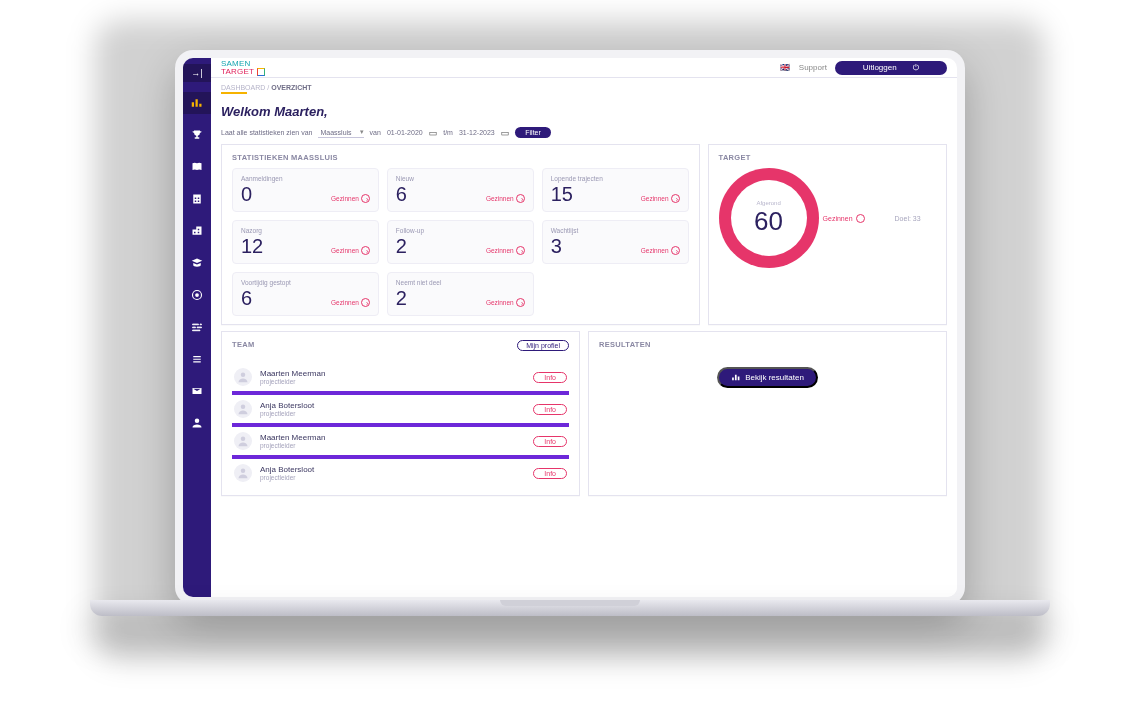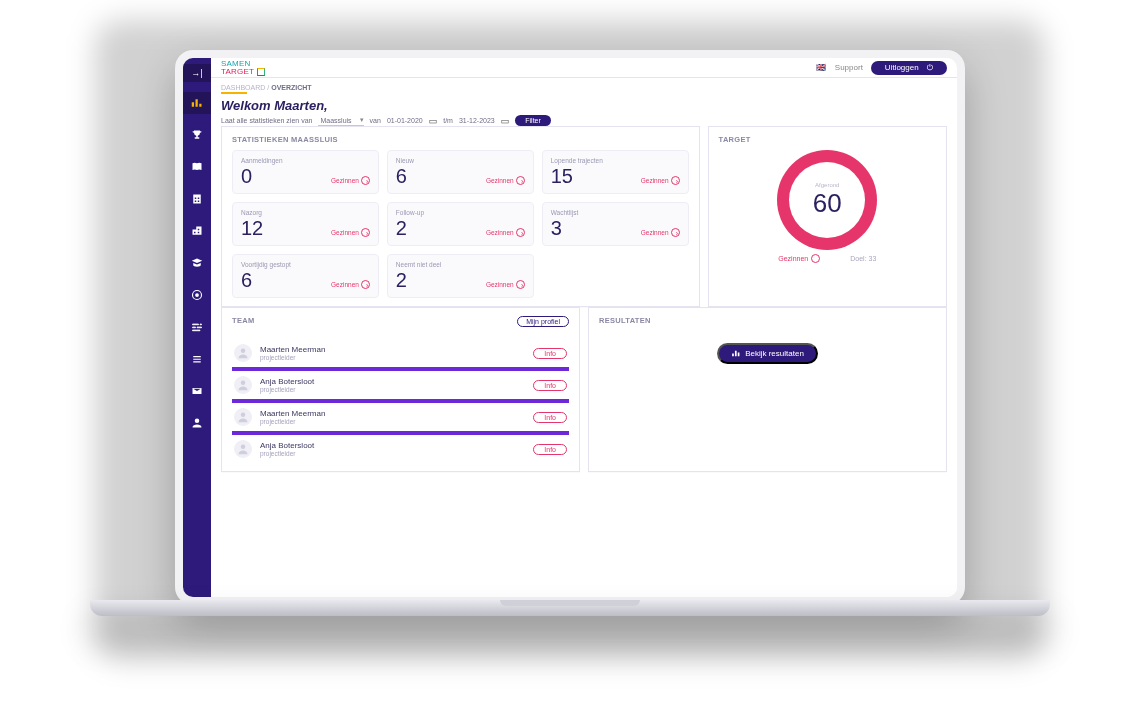--- a/index.html
+++ b/index.html
@@ -48,23 +48,23 @@
 
   .main{flex:1;display:flex;flex-direction:column;min-width:0}
 
   .topbar{height:20px;display:flex;align-items:center;padding:0 10px;border-bottom:1px solid var(--panel-border);gap:8px}
   .logo{font-size:8px;font-weight:400;line-height:1;letter-spacing:.2px}
   .logo .l1{color:#16a5b0}.logo .l2{color:#e01e5a}
   .logo .box{display:inline-block;width:8px;height:8px;border:1.4px solid;border-left-color:#e43;border-top-color:#f7b500;border-right-color:#32b37a;border-bottom-color:#2b6fd8;vertical-align:-2px;margin-left:1px}
   .topbar .sp{flex:1}
   .topbar .lang{font-size:8px;color:#999}
   .topbar .support{font-size:8px;color:#888}
-  .topbar .logout{background:var(--purple);color:#fff;font-size:8px;border-radius:10px;padding:2px 14px;display:flex;align-items:flex-start;gap:8px}
-
-  .content{flex:1;padding:6px 10px 10px;display:flex;flex-direction:column;overflow:hidden;background:#fff}
+  .topbar .logout{background:var(--purple);color:#fff;font-size:8px;border-radius:10px;padding:2px 28px;display:flex;align-items:flex-start;gap:16px}
+
+  .content{flex:1;padding:6px 10px 10px;display:flex;flex-direction:column;gap:6px;overflow:hidden;background:#fff}
 
   .breadcrumb{font-size:7px;color:#b6b4c9}
   .breadcrumb span.cur{color:#6f6d86;font-weight:600}
   .bc-line{width:26px;height:2px;background:var(--gray-selected);margin-top:1px}
 
   h1.welcome{margin:4px 0 2px;color:var(--ink);font-style:italic;font-weight:600;font-size:13px}
 
   .filters{display:flex;align-items:center;gap:6px;font-size:7px;color:#6f6d86}
   .filters .sel{border-bottom:1px solid #c7c5db;padding:1px 12px 1px 2px;position:relative}
   .filters .sel:after{content:"▾";position:absolute;right:0;top:0;font-size:7px;color:#888}
@@ -79,21 +79,21 @@
 
   .stats-grid{display:grid;grid-template-columns:repeat(3,1fr);gap:8px}
   .stat{background:#fafafc;border:1px solid #eeedf5;border-radius:4px;padding:6px 8px;display:flex;flex-direction:column;gap:2px;position:relative;min-height:44px}
   .stat .label{font-size:6.5px;color:#9a98b3}
   .stat .value{font-size:20px;color:var(--ink);font-weight:400;line-height:1}
   .stat .link{position:absolute;right:8px;bottom:8px;font-size:6.5px;color:var(--pink);display:flex;align-items:center;gap:2px}
   .stat .link:after{content:"";width:7px;height:7px;border:1px solid var(--pink);border-radius:50%;display:inline-block;position:relative}
   .stat .link:before{content:"›";position:absolute;right:1.5px;bottom:.5px;font-size:7px;color:var(--pink);z-index:1}
 
   
-  .target-wrap{display:flex;flex-direction:column;align-items:center;gap:4px}
+  .target-wrap{display:flex;flex-direction:row;align-items:center;gap:4px}
   .donut{width:100px;height:100px;border-radius:50%;
     background:conic-gradient(var(--pink) 0 360deg);
     display:flex;align-items:center;justify-content:center;position:relative}
   .donut:before{content:"";position:absolute;inset:12px;background:#fff;border-radius:50%}
   .donut .inner{position:relative;text-align:center}
   .donut .inner .sm{font-size:6px;color:#b8b6cc}
   .donut .inner .big{font-size:26px;color:var(--ink)}
   .target-sub{display:flex;gap:30px;align-items:center;font-size:7px}
   .target-sub .gez{color:var(--pink);display:flex;align-items:center;gap:3px}
   .target-sub .gez:after{content:"";width:7px;height:7px;border:1px solid var(--pink);border-radius:50%}

